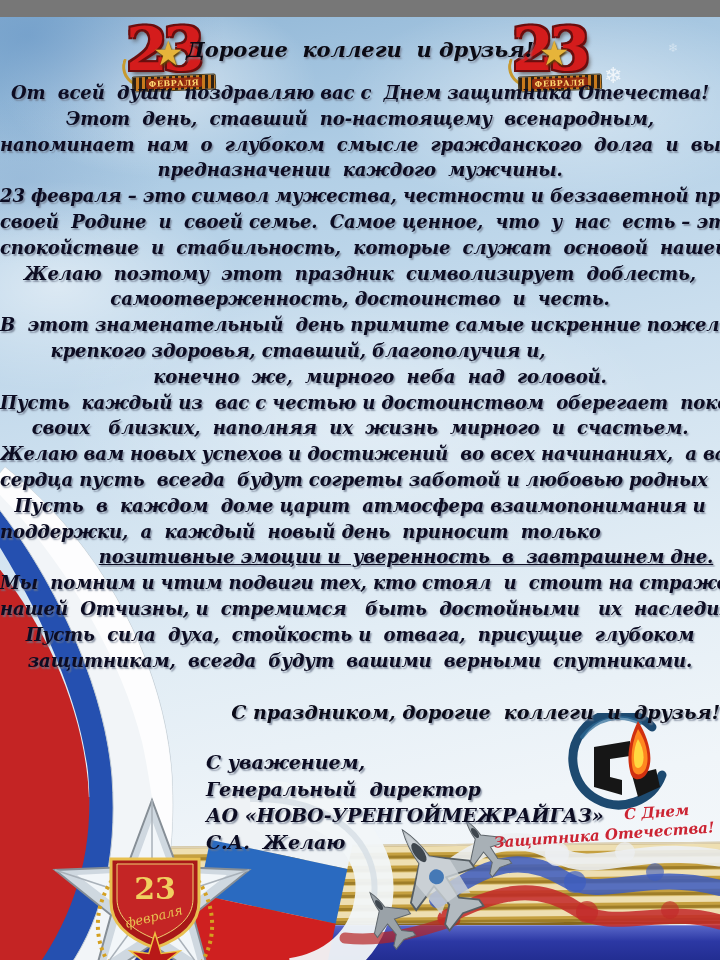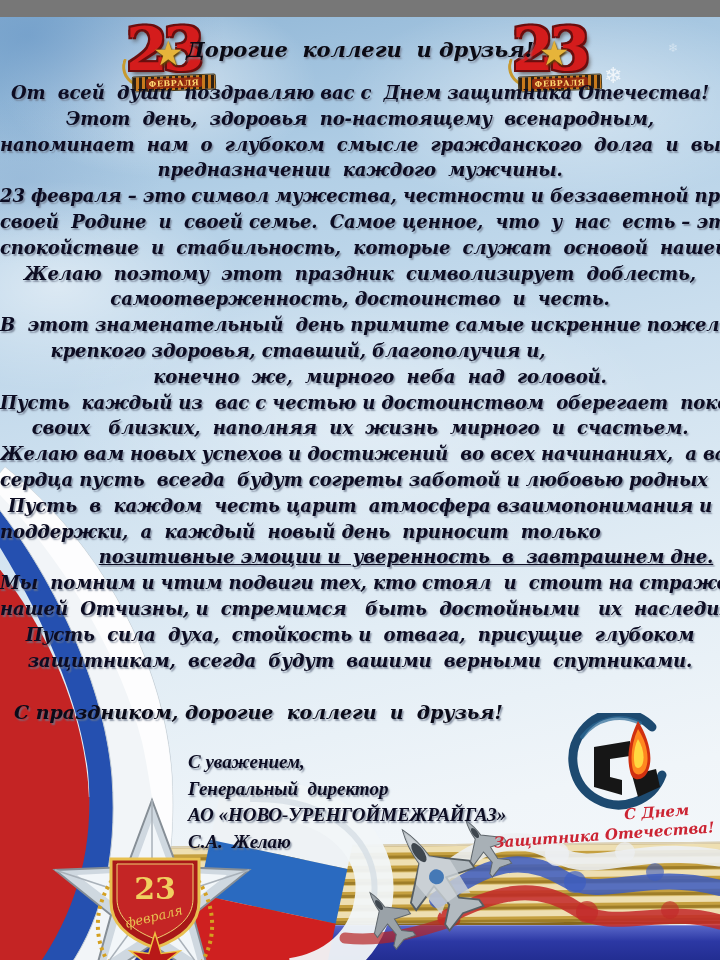--- a/index.html
+++ b/index.html
@@ -56,25 +56,25 @@
   .line{
     font-size:18px;line-height:25.8px;font-weight:bold;font-style:italic;
     color:#0c0c22;text-align:center;white-space:pre;letter-spacing:-.1px;
     text-shadow:1.5px 1.5px 1.5px rgba(110,120,140,.75);
   }
   .shift-l1{padding-right:124px;}
   .shift-r1{padding-left:40px;}
   .shift-l2{padding-right:186px;}
   .shift-r2{padding-left:92px;text-decoration:underline;}
   .farewell{
-    position:absolute;top:684px;left:0;right:0;text-align:left;padding-left:14px;
+    position:absolute;top:684px;left:0;right:0;text-align:right;padding-left:14px;
     font-size:19px;font-weight:bold;font-style:italic;color:#0a0a18;white-space:pre;
     text-shadow:1.5px 1.5px 1.5px rgba(110,120,140,.75);z-index:6;
   }
-  .signature{position:absolute;left:188px;top:732px;z-index:7;font-family:Liberation Serif, serif;}
+  .signature{position:absolute;left:206px;top:732px;z-index:7;}
   .signature .sig-line{
     font-size:19px;line-height:26.5px;font-weight:bold;font-style:italic;
     color:#0c0c22;white-space:pre;text-shadow:1.5px 1.5px 1.5px rgba(110,120,140,.75);
   }
   
   .gold-stripes{
     position:absolute;left:0;right:0;top:831px;height:77px;z-index:1;
     background:repeating-linear-gradient(180deg,#eedfb2 0 6px,#c5a040 6px 9px,#9e7d28 9px 12px,#d8bc6e 12px 13px);
     border-top:2px solid rgba(255,255,255,.65);border-bottom:3px solid #86671e;
     transform:skewY(-.5deg);transform-origin:left center;
@@ -117,36 +117,36 @@
     </div>
   </div>
 
   <div class="snowflake snow-1">❄</div>
   <div class="snowflake snow-2">❄</div>
 
   <div class="title">Дорогие  коллеги  и друзья!</div>
 
   <div class="body-text">
     <div class="line">От  всей  души  поздравляю вас с  Днем защитника Отечества!</div>
-    <div class="line">Этот  день,  здоровья  по-настоящему  всенародным,</div>
+    <div class="line">Этот  день,  ставший  по-настоящему  всенародным,</div>
     <div class="line">напоминает  нам  о  глубоком  смысле  гражданского  долга  и  высоком</div>
     <div class="line">предназначении  каждого  мужчины.</div>
     <div class="line">23 февраля – это символ мужества, честности и беззаветной преданности</div>
     <div class="line">своей  Родине  и  своей семье.  Самое ценное,  что  у  нас  есть – это мир,</div>
     <div class="line">спокойствие  и  стабильность,  которые  служат  основой  нашей  жизни.</div>
     <div class="line">Желаю  поэтому  этот  праздник  символизирует  доблесть,</div>
     <div class="line">самоотверженность, достоинство  и  честь.</div>
     <div class="line">В  этот знаменательный  день примите самые искренние пожелания</div>
     <div class="line shift-l1">крепкого здоровья, ставший, благополучия и,</div>
     <div class="line shift-r1">конечно  же,  мирного  неба  над  головой.</div>
     <div class="line">Пусть  каждый из  вас с честью и достоинством  оберегает  покой</div>
     <div class="line">своих   близких,  наполняя  их  жизнь  мирного  и  счастьем.</div>
     <div class="line">Желаю вам новых успехов и достижений  во всех начинаниях,  а ваши</div>
     <div class="line">сердца пусть  всегда  будут согреты заботой и любовью родных  и  близких!</div>
-    <div class="line">Пусть  в  каждом  честь царит  атмосфера взаимопонимания и</div>
+    <div class="line">Пусть  в  каждом  доме царит  атмосфера взаимопонимания и</div>
     <div class="line shift-l2">поддержки,  а  каждый  новый день  приносит  только</div>
     <div class="line shift-r2">позитивные эмоции и  уверенность  в  завтрашнем дне.</div>
     <div class="line">Мы  помним и чтим подвиги тех, кто стоял  и  стоит на страже</div>
     <div class="line">нашей  Отчизны, и  стремимся   быть  достойными   их  наследия.</div>
     <div class="line">Пусть  сила  духа,  стойкость и  отвага,  присущие  глубоком</div>
     <div class="line">защитникам,  всегда  будут  вашими  верными  спутниками.</div>
   </div>
 
   <div class="farewell">С праздником, дорогие  коллеги  и  друзья!</div>
 

